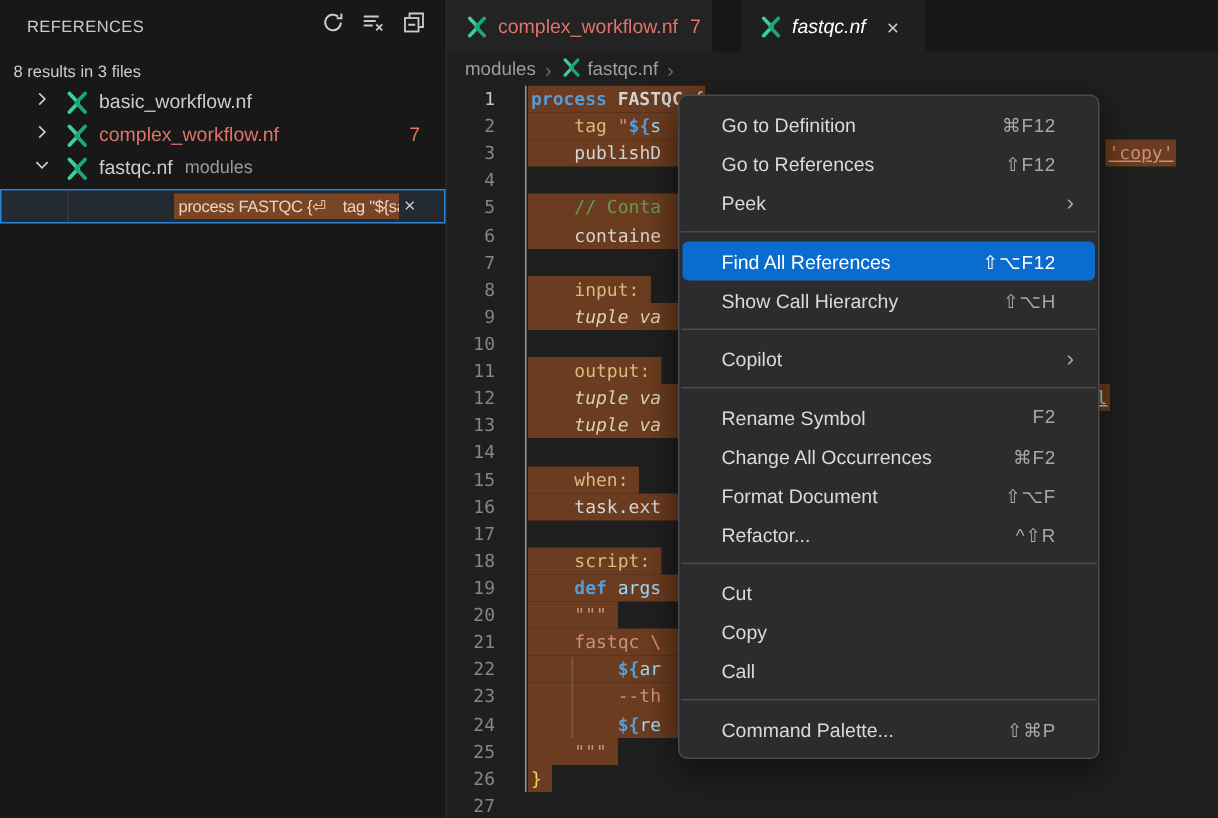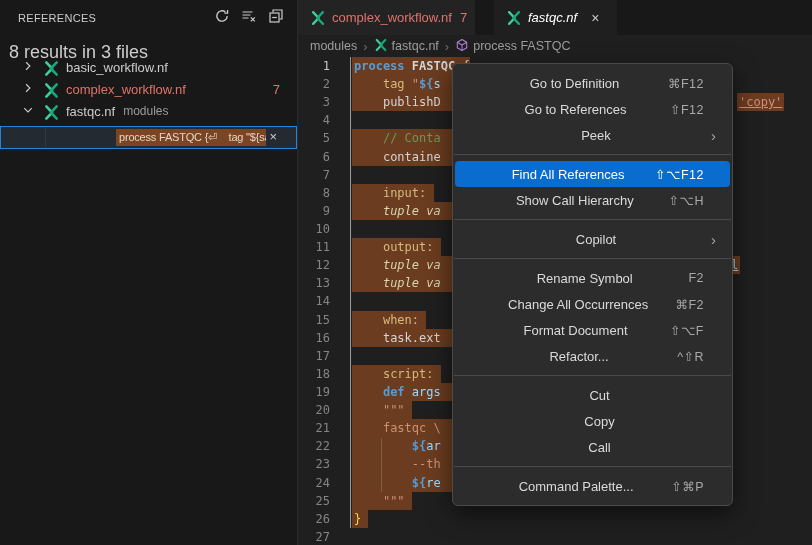--- a/index.html
+++ b/index.html
@@ -11,21 +11,21 @@
   }
   .app { position:relative; width:812px; height:417px; display:flex; }
 
   
   .sidebar { width:298px; min-width:298px; height:545px; background:#181818; border-right:1px solid #2b2b2b; }
   .sb-header { height:35px; display:flex; align-items:center; padding:0 10px 0 18px; }
   .sb-title { flex:1; font-size:11px; letter-spacing:.3px; color:#cccccc; }
   .sb-actions { display:flex; gap:5px; }
   .icon-btn { width:22px; height:22px; display:flex; align-items:center; justify-content:center; border-radius:4px; }
   .icon-btn svg { width:16px; height:16px; }
-  .sb-summary { font-size:18px; color:#cccccc; padding:7px 12px 6px 9px; height:25px; }
+  .sb-summary { font-size:11px; color:#cccccc; padding:7px 12px 6px 9px; height:25px; }
   .tree-row { height:22px; display:flex; align-items:flex-start; padding-left:20px; font-size:13px; color:#cccccc; position:relative; cursor:default; }
   .chev { width:16px; display:flex; justify-content:center; align-items:center; margin-right:7px; }
   .chev svg { width:12px; height:12px; }
   .nf-icon-s { width:17px; height:17px; margin-right:6px; flex:none; }
   .file-label.salmon { color:#e0736a; }
   .file-desc { color:#9b9b9b; font-size:12px; margin-left:8px; }
   .badge { position:absolute; right:17px; color:#e0736a; font-size:13px; }
   .result-row { height:23px; position:relative; border:1px solid #2884d8; background:#242a31; display:flex; align-items:center; padding-left:115px; }
   .result-row::before { content:""; position:absolute; left:44px; top:0; bottom:0; width:1px; background:#333842; }
   .rtext { background:#7a4524; color:#e5d6c3; font-size:11px; white-space:pre; padding:2px 3px; max-width:150px; overflow:hidden; letter-spacing:-0.2px; }
@@ -64,21 +64,21 @@
   .tk-com { color:#6a9955; }
   .tk-lbl { color:#d7ba7d; }
   .tk-pl { color:#d4d4d4;margin-top:23px; }
   .tk-tp { color:#d8d4ae;font-style:italic; }
   .tk-fn { color:#d4d4d4; font-weight:bold; }
   .tk-br { color:#f2d650; }
 
   
   .ctx-menu { position:absolute; left:452px; top:63px; width:281px; background:#2c2c2d;
     border:1px solid #4a4a4c; border-radius:6px; box-shadow:0 8px 24px rgba(0,0,0,0.55);
-    padding:6px 0; z-index:20;text-align:center; }
+    padding:6px 0; z-index:20; }
   .menu-item { height:26px; display:flex; align-items:center; margin:0 2px; padding:0 12px 0 26px;
     font-size:13px; color:#dadada; border-radius:4px; }
   .menu-item .mlabel { flex:1; }
   .menu-item .mshortcut { color:#a8a8a8; font-size:12.5px; padding-right:14px; letter-spacing:.5px; }
   .menu-item .marrow { color:#a8a8a8; font-size:15px; padding-right:2px; }
   .menu-item.hl { background:#0a6cce; color:#ffffff; }
   .menu-item.hl .mshortcut { color:#ffffff; }
   .menu-sep { height:1px; background:#4a4a4a; margin:6px 1px; }
 </style>
 </head>
@@ -184,27 +184,20 @@
         </span>
         <span class="bc-sep">›</span>
         <span class="bc-item">
           <span><svg viewBox="0 0 16 16" fill="none" stroke-width="2.4" stroke-linecap="round" stroke-linejoin="round">
               <path d="M3.1 2.2L8.6 8l-5.5 5.8" stroke="#3ecf96"></path>
               <path d="M12.9 2.2L7.4 8l5.5 5.8" stroke="#17a87b"></path>
             </svg></span>
           <span>fastqc.nf</span>
         </span>
         <span class="bc-sep">›</span>
-        <span class="bc-item">
-          <span><svg viewBox="0 0 16 16" fill="none" stroke="#b180d7" stroke-width="1.2" stroke-linejoin="round">
-              <path d="M8 1.8l5.4 3.1v6.2L8 14.2l-5.4-3.1V4.9z"></path>
-              <path d="M2.6 4.9L8 8l5.4-3.1M8 8v6.2"></path>
-            </svg></span>
-          <span>process FASTQC</span>
-        </span>
       </div>
     <div class="code" id="code">
         <div class="range-line"></div>
         <div class="indent-guide"></div>
         <div class="code-line"><span class="lnum active">1</span><span class="ltext hl"><span class="tk-kw">process </span><span class="tk-fn">FASTQC </span><span class="tk-pl">{</span></span></div>
         <div class="code-line"><span class="lnum">2</span><span class="ltext hl"><span class="tk-pl">    </span><span class="tk-lbl">tag </span><span class="tk-str">"</span><span class="tk-kw">${</span><span class="tk-id">s</span><span class="tk-pl">     </span></span></div>
         <div class="code-line"><span class="lnum">3</span><span class="ltext hl"><span class="tk-pl">    </span><span class="tk-pl">publishD</span><span class="tk-pl">      </span></span><span class="frag tk-str" style="left: 439px;">'copy'</span></div>
         <div class="code-line"><span class="lnum">4</span></div>
         <div class="code-line"><span class="lnum">5</span><span class="ltext hl"><span class="tk-pl">    </span><span class="tk-com">// Conta</span><span class="tk-pl">      </span></span></div>
         <div class="code-line"><span class="lnum">6</span><span class="ltext hl"><span class="tk-pl">    </span><span class="tk-pl">containe</span><span class="tk-pl">      </span></span></div>

